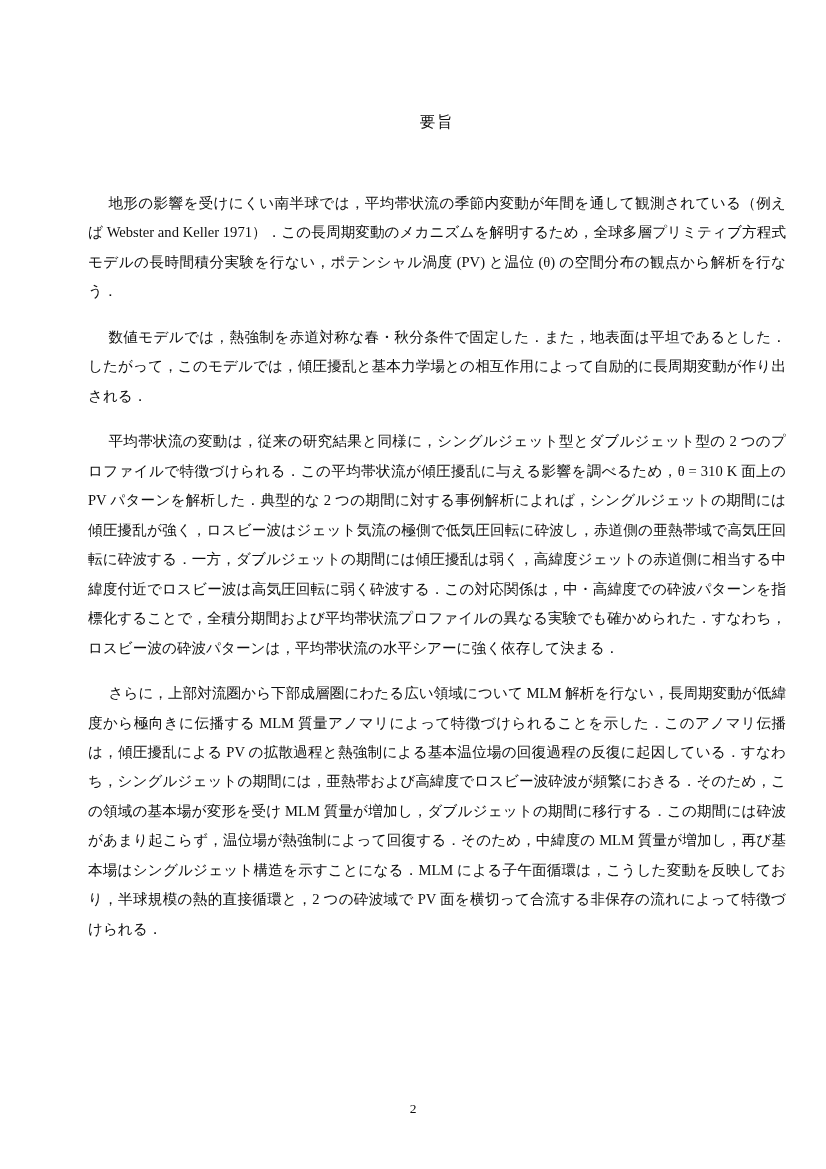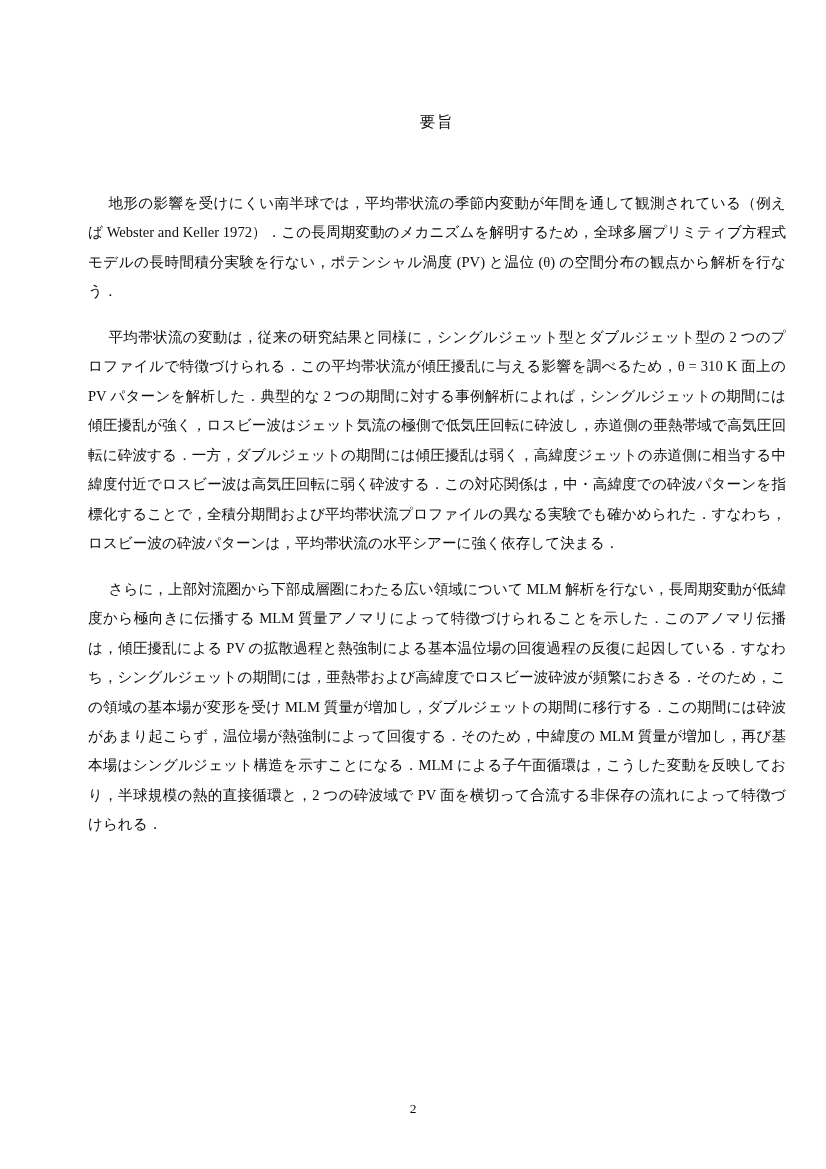--- a/index.html
+++ b/index.html
@@ -51,19 +51,20 @@
     font-size: 13.5px;
   }
 </style>
 </head>
 <body>
 
 <div class="page">
   <h1 class="doc-title">要旨</h1>
 
   <div class="body-text">
-    <p class="para">地形の影響を受けにくい南半球では，平均帯状流の季節内変動が年間を通して観測されている（例えば Webster and Keller 1972）．この長周期変動のメカニズムを解明するため，全球多層プリミティブ方程式モデルの長時間積分実験を行ない，ポテンシャル渦度 (PV) と温位 (θ) の空間分布の観点から解析を行なう．</p>
+    <p class="para">地形の影響を受けにくい南半球では，平均帯状流の季節内変動が年間を通して観測されている（例えば Webster and Keller 1971）．この長周期変動のメカニズムを解明するため，全球多層プリミティブ方程式モデルの長時間積分実験を行ない，ポテンシャル渦度 (PV) と温位 (θ) の空間分布の観点から解析を行なう．</p>
+    <p class="para">数値モデルでは，熱強制を赤道対称な春・秋分条件で固定した．また，地表面は平坦であるとした．したがって，このモデルでは，傾圧擾乱と基本力学場との相互作用によって自励的に長周期変動が作り出される．</p>
     <p class="para">平均帯状流の変動は，従来の研究結果と同様に，シングルジェット型とダブルジェット型の 2 つのプロファイルで特徴づけられる．この平均帯状流が傾圧擾乱に与える影響を調べるため，θ = 310 K 面上の PV パターンを解析した．典型的な 2 つの期間に対する事例解析によれば，シングルジェットの期間には傾圧擾乱が強く，ロスビー波はジェット気流の極側で低気圧回転に砕波し，赤道側の亜熱帯域で高気圧回転に砕波する．一方，ダブルジェットの期間には傾圧擾乱は弱く，高緯度ジェットの赤道側に相当する中緯度付近でロスビー波は高気圧回転に弱く砕波する．この対応関係は，中・高緯度での砕波パターンを指標化することで，全積分期間および平均帯状流プロファイルの異なる実験でも確かめられた．すなわち，ロスビー波の砕波パターンは，平均帯状流の水平シアーに強く依存して決まる．</p>
     <p class="para">さらに，上部対流圏から下部成層圏にわたる広い領域について MLM 解析を行ない，長周期変動が低緯度から極向きに伝播する MLM 質量アノマリによって特徴づけられることを示した．このアノマリ伝播は，傾圧擾乱による PV の拡散過程と熱強制による基本温位場の回復過程の反復に起因している．すなわち，シングルジェットの期間には，亜熱帯および高緯度でロスビー波砕波が頻繁におきる．そのため，この領域の基本場が変形を受け MLM 質量が増加し，ダブルジェットの期間に移行する．この期間には砕波があまり起こらず，温位場が熱強制によって回復する．そのため，中緯度の MLM 質量が増加し，再び基本場はシングルジェット構造を示すことになる．MLM による子午面循環は，こうした変動を反映しており，半球規模の熱的直接循環と，2 つの砕波域で PV 面を横切って合流する非保存の流れによって特徴づけられる．</p>
   </div>
 
   <div class="page-number">2</div>
 </div>
 
 </body></html>

